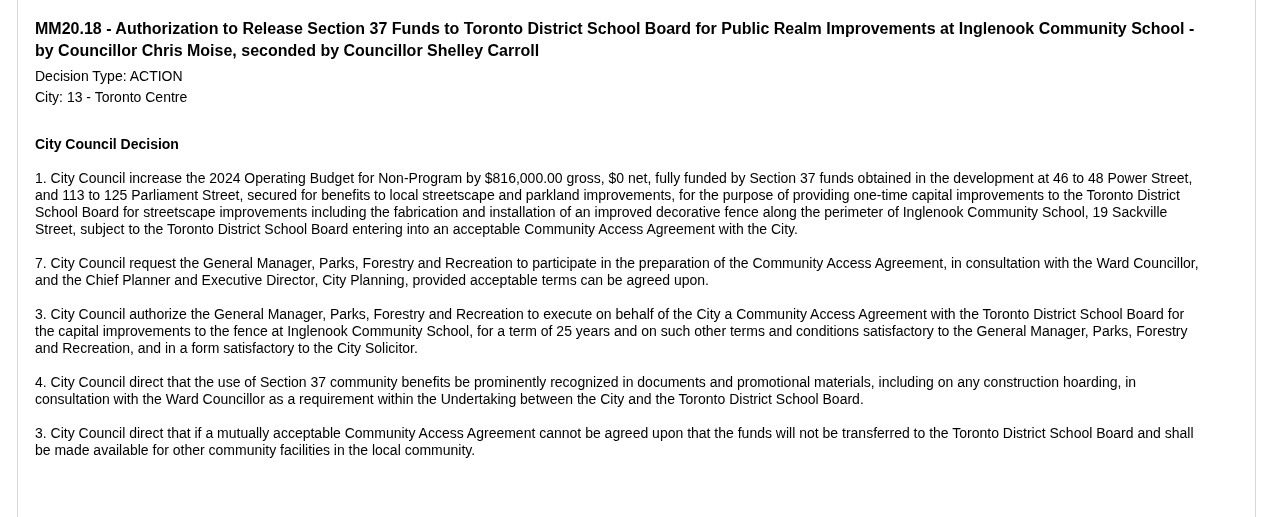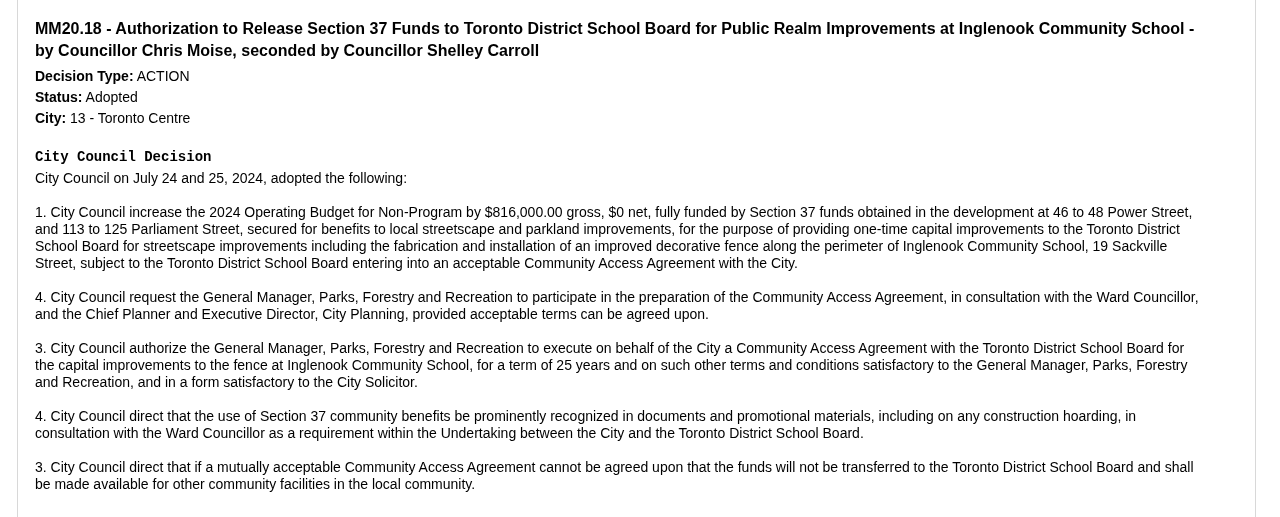--- a/index.html
+++ b/index.html
@@ -29,28 +29,27 @@
     font-size: 16px;
     font-weight: bold;
     line-height: 22px;
     max-width: 1165px;
   }
   .meta-row {
     font-size: 14px;
     line-height: 21px;
   }
   .meta-label {
-    font-weight: bold;
+    font-weight: normal;
   }
   .section-heading {
-    margin-top: 20px;
+    margin-top: 28px;
     font-size: 14px;
     font-weight: bold;
     line-height: 17px;
-    font-family: Liberation Mono, monospace;
   }
   .intro {
     margin-top: 4px;
     font-size: 14px;
     line-height: 17px;
   }
   .para {
     margin: 17px 12px 0 0;
     font-size: 14px;
     line-height: 17px;
@@ -64,36 +63,31 @@
   <div class="doc">
 
     <h1 class="title">MM20.18 - Authorization to Release Section 37 Funds to Toronto District School Board for Public Realm Improvements at Inglenook Community School - by Councillor Chris Moise, seconded by Councillor Shelley Carroll</h1>
 
     <div class="meta">
       <div class="meta-row">
         <span class="meta-label">Decision Type:</span>
         <span class="meta-value">ACTION</span>
       </div>
       <div class="meta-row">
-        <span class="meta-label">Status:</span>
-        <span class="meta-value">Adopted</span>
-      </div>
-      <div class="meta-row">
         <span class="meta-label">City:</span>
         <span class="meta-value">13 - Toronto Centre</span>
       </div>
     </div>
 
     <div class="section-heading">City Council Decision</div>
 
-    <div class="intro">City Council on July 24 and 25, 2024, adopted the following:</div>
 
     <p class="para">1. City Council increase the 2024 Operating Budget for Non-Program by $816,000.00 gross, $0 net, fully funded by Section 37 funds obtained in the development at 46 to 48 Power Street, and 113 to 125 Parliament Street, secured for benefits to local streetscape and parkland improvements, for the purpose of providing one-time capital improvements to the Toronto District School Board for streetscape improvements including the fabrication and installation of an improved decorative fence along the perimeter of Inglenook Community School, 19 Sackville Street, subject to the Toronto District School Board entering into an acceptable Community Access Agreement with the City.</p>
 
-    <p class="para">4. City Council request the General Manager, Parks, Forestry and Recreation to participate in the preparation of the Community Access Agreement, in consultation with the Ward Councillor, and the Chief Planner and Executive Director, City Planning, provided acceptable terms can be agreed upon.</p>
+    <p class="para">7. City Council request the General Manager, Parks, Forestry and Recreation to participate in the preparation of the Community Access Agreement, in consultation with the Ward Councillor, and the Chief Planner and Executive Director, City Planning, provided acceptable terms can be agreed upon.</p>
 
     <p class="para">3. City Council authorize the General Manager, Parks, Forestry and Recreation to execute on behalf of the City a Community Access Agreement with the Toronto District School Board for the capital improvements to the fence at Inglenook Community School, for a term of 25 years and on such other terms and conditions satisfactory to the General Manager, Parks, Forestry and Recreation, and in a form satisfactory to the City Solicitor.</p>
 
     <p class="para">4. City Council direct that the use of Section 37 community benefits be prominently recognized in documents and promotional materials, including on any construction hoarding, in consultation with the Ward Councillor as a requirement within the Undertaking between the City and the Toronto District School Board.</p>
 
     <p class="para">3. City Council direct that if a mutually acceptable Community Access Agreement cannot be agreed upon that the funds will not be transferred to the Toronto District School Board and shall be made available for other community facilities in the local community.</p>
 
   </div>
 </div>
 

